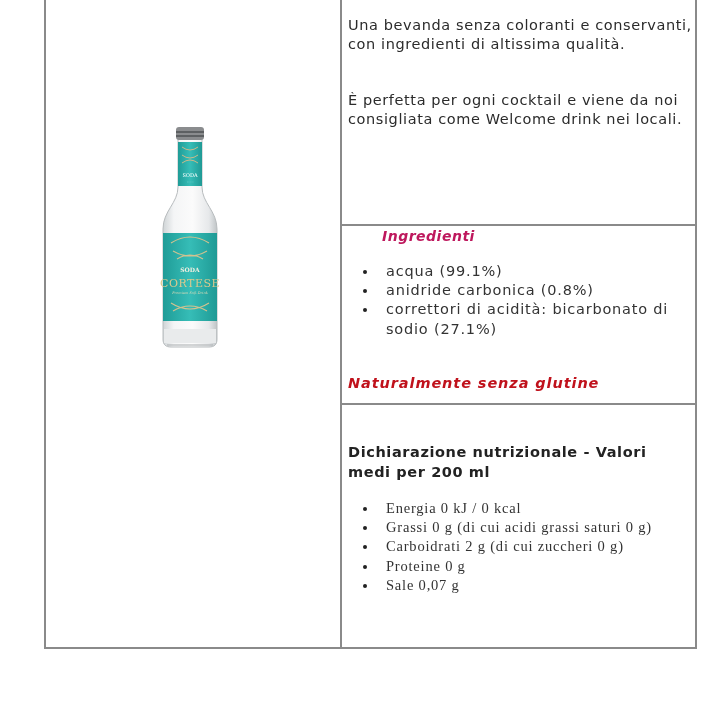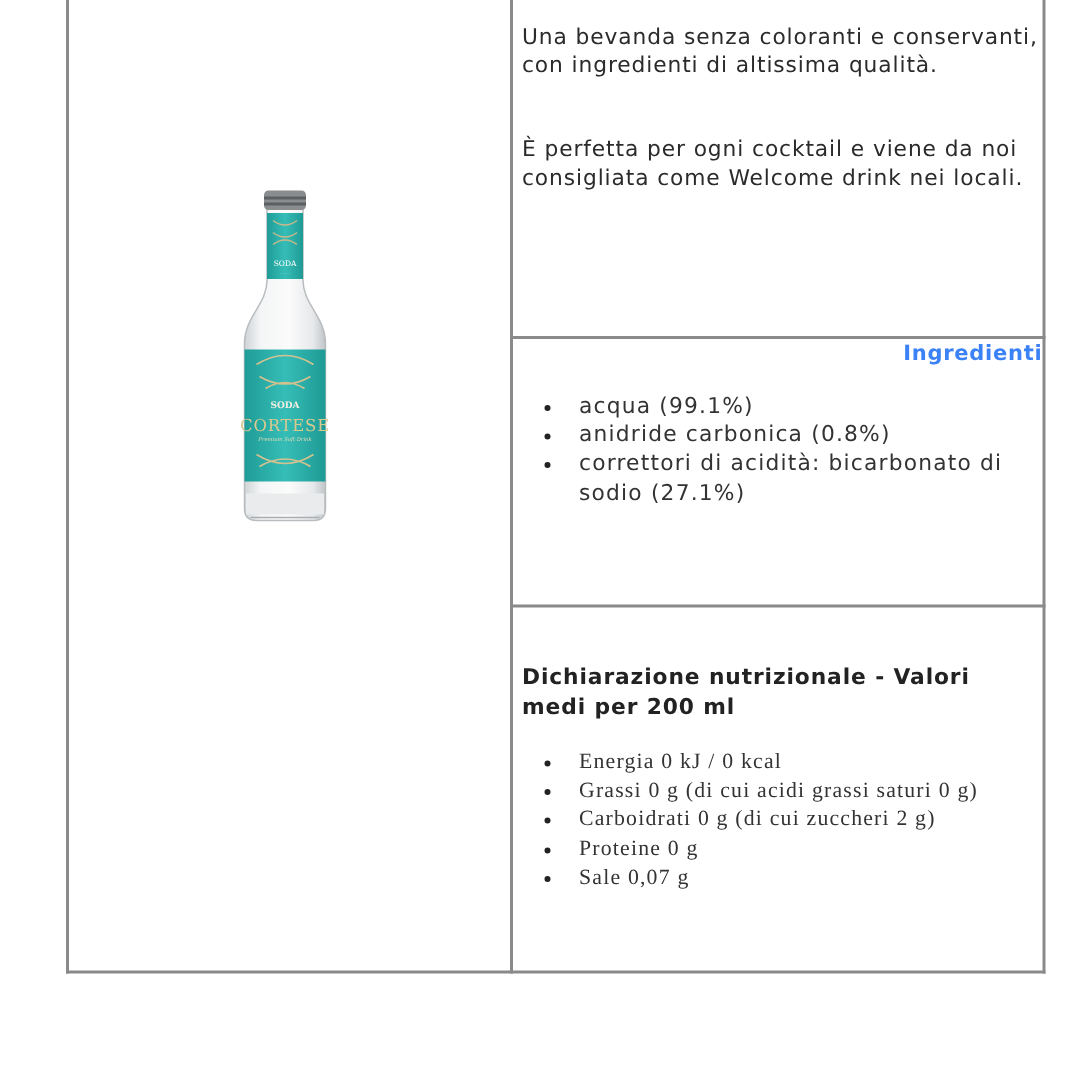--- a/index.html
+++ b/index.html
@@ -4,21 +4,21 @@
 <style>
   html, body { margin:0; padding:0; background:#ffffff; }
   body { width:720px; height:720px; position:relative; overflow:hidden;
          font-family:"DejaVu Sans", sans-serif; color:#2a2a2a; }
   .table { position:absolute; left:44px; top:0; width:653px; height:485px; }
   .vline { position:absolute; background:#8a8a8a; width:2px; }
   .hline { position:absolute; background:#8a8a8a; height:2px; }
   .cell { position:absolute; box-sizing:border-box; }
   .txt { font-size:14.5px; line-height:19px; letter-spacing:0.6px; color:#2b2b2b; }
   .p { margin:0; }
-  .heading-c { font-weight:bold; font-size:14px; letter-spacing:0.5px; text-align:right; color:#3b82f6; }
+  .heading-c { font-weight:bold; font-size:14px; letter-spacing:0.5px; text-align:left; color:#be185d;font-style:italic; }
   ul.bul { list-style:none; margin:0; padding:0; }
   ul.bul li { position:relative; padding-left:44px; font-size:14.5px; line-height:19.2px; letter-spacing:0.8px; color:#333; }
   ul.bul li .dot { position:absolute; left:21px; top:8px; width:4px; height:4px; border-radius:50%; background:#222; }
   .red { color:#c0121c; font-style:italic; font-weight:bold; font-size:14.5px; letter-spacing:0.9px; }
   .nut-title { font-weight:bold; font-size:14.5px; line-height:20px; letter-spacing:0.6px; color:#222; }
   
   .bottle { position:absolute; left:159px; top:125px; width:62px; height:224px; }
 </style>
 </head>
 <body>
@@ -37,28 +37,29 @@
     <p class="p" style="margin-top:37px;">È perfetta per ogni cocktail e viene da noi consigliata come Welcome drink nei locali.</p>
   </div>
 
   <div class="cell" style="left:298px;top:228px;width:353px;">
     <div class="heading-c" style="padding-left:40px;">Ingredienti</div>
     <ul class="bul" style="margin-top:18px;padding-right:14px;">
       <li><span class="dot"></span><span>acqua (99.1%)</span></li>
       <li><span class="dot"></span><span>anidride carbonica (0.8%)</span></li>
       <li><span class="dot"></span><span>correttori di acidità: bicarbonato di sodio (27.1%)</span></li>
     </ul>
+    <div class="red" style="margin-top:36px;padding-left:6px;">Naturalmente senza glutine</div>
   </div>
 
   <div class="cell" style="left:304px;top:442px;width:345px;">
     <div class="nut-title">Dichiarazione nutrizionale - Valori medi per 200 ml</div>
     <ul class="bul" style="margin-top:17px;margin-left:-6px;padding-right:8px;font-family:Liberation Serif, serif;">
       <li><span class="dot"></span><span>Energia 0 kJ / 0 kcal</span></li>
       <li><span class="dot"></span><span>Grassi 0 g (di cui acidi grassi saturi 0 g)</span></li>
-      <li><span class="dot"></span><span>Carboidrati 0 g (di cui zuccheri 2 g)</span></li>
+      <li><span class="dot"></span><span>Carboidrati 2 g (di cui zuccheri 0 g)</span></li>
       <li><span class="dot"></span><span>Proteine 0 g</span></li>
       <li><span class="dot"></span><span>Sale 0,07 g</span></li>
     </ul>
   </div>
 </div>
 
 <div class="bottle">
   <svg width="62" height="224" viewBox="0 0 62 224">
     <defs>
       <linearGradient id="glass" x1="0" x2="1" y1="0" y2="0">

